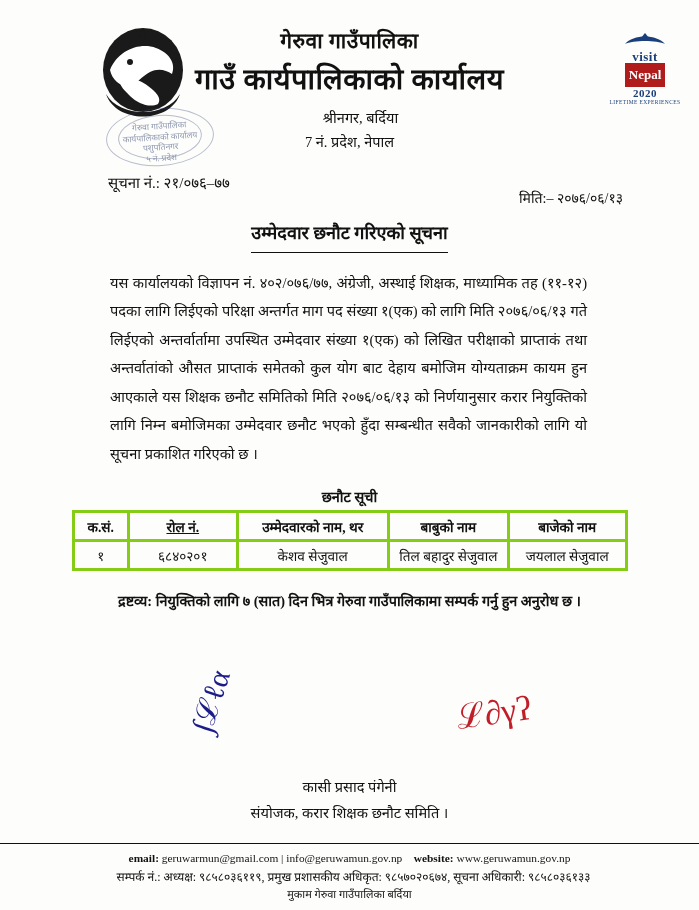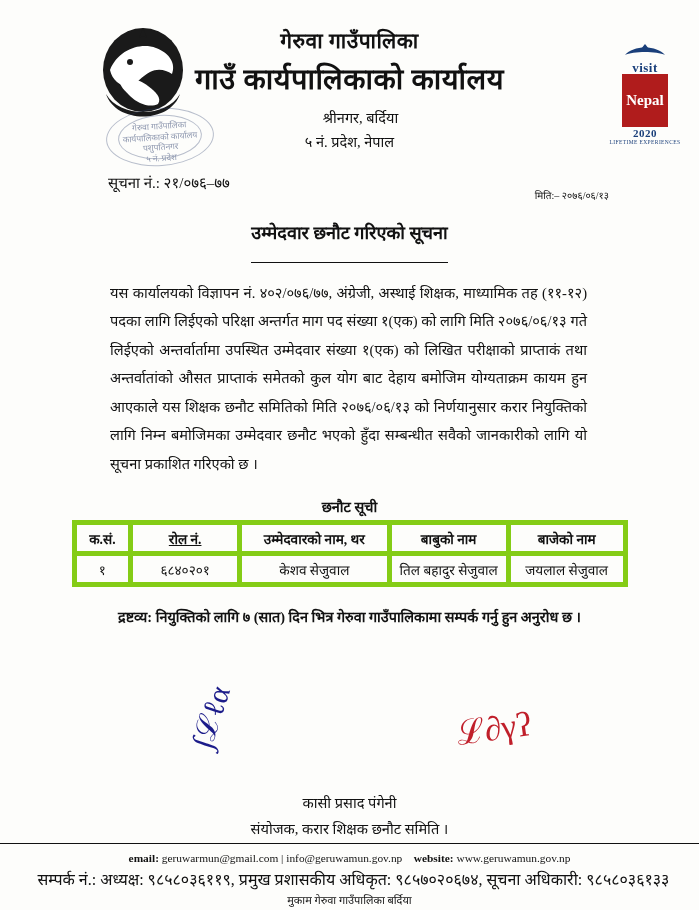--- a/index.html
+++ b/index.html
@@ -85,37 +85,37 @@
     margin-top: 10px;
     padding-left: 22px;
   }
   .org-line4 {
     font-size: 14.5px;
     margin-top: 4px;
   }
   .visit-nepal {
     position: absolute;
     right: 18px;
-    top: 43px;
+    top: 32px;
     width: 72px;
     text-align: center;
     color: #1a3f7a;
   }
   .vn-title {
     font-size: 13px;
     font-weight: bold;
     letter-spacing: 0.5px;
   }
   .vn-nepal {
-    font-size: 15px;
+    font-size: 13px;
     font-weight: bold;
     background: #b01c1c;
     color: #fff;
     display: inline-block;
-    padding: 18px 4px;
+    padding: 4px 4px;
     margin-top: -2px;
   }
   .vn-year {
     font-size: 11px;
     font-weight: bold;
     letter-spacing: 0.5px;
   }
   .vn-sub {
     font-size: 5.5px;
     letter-spacing: 0.4px;
@@ -128,37 +128,37 @@
     margin-top: 12px;
   }
   .ref-left {
     position: absolute;
     left: 108px;
     top: 0;
     font-size: 15px;
   }
   .ref-right {
     position: absolute;
-    right: 90px;
+    right: 76px;
     top: 16px;
-    font-size: 10px;
+    font-size: 14px;
   }
 
   
   .doc-title {
     text-align: center;
     font-size: 18px;
     font-weight: bold;
     margin-top: 18px;
     position: relative;
   }
   .doc-title .underline {
     display: inline-block;
     border-bottom: 1.4px solid #111;
-    padding-bottom: 18px;
+    padding-bottom: 8px;
   }
 
   
   .body-text {
     margin: 16px 112px 0 110px;
     font-size: 14.6px;
     line-height: 1.95;
     text-align: justify;
   }
 
@@ -169,21 +169,21 @@
     font-weight: bold;
     margin-top: 18px;
   }
   table.sel {
     border-collapse: collapse;
     margin: 4px auto 0 auto;
     width: 556px;
     font-size: 13.6px;
   }
   table.sel th, table.sel td {
-    border: 5px solid #84cc16;
+    border: 3px solid #84cc16;
     padding: 3px 6px;
     text-align: center;
     height: 20px;
   }
   table.sel th { font-weight: bold; }
   .col-sn { width: 46px; }
   .col-roll { width: 112px; text-decoration: underline; }
   .col-name { width: 168px; }
   .col-father { width: 132px; }
   .col-gf { width: 128px; }
@@ -239,21 +239,21 @@
     bottom: 0;
     height: 60px;
     border-top: 1.5px solid #111;
     text-align: center;
     padding-top: 6px;
     font-size: 11.4px;
     line-height: 1.55;
   }
   .footer .email-line { }
   .footer .email-line b { font-weight: bold; }
-  .footer .phone-line { font-size: 16px; padding-left: 8px; }
+  .footer .phone-line { font-size: 12px; padding-left: 8px; }
   .footer .bottom-clip { font-size: 11px; }
 </style>
 </head>
 <body>
 
 <div class="page">
 
   <div class="header">
 
     <div class="emblem">
@@ -272,21 +272,21 @@
       <div class="stamp-ellipse inner"></div>
       <div class="stamp-lines">
         गेरुवा गाउँपालिका<br>कार्यपालिकाको कार्यालय<br>पशुपतिनगर<br>५ नं. प्रदेश
       </div>
     </div>
 
     <div class="header-text">
       <div class="org-line1">गेरुवा गाउँपालिका</div>
       <div class="org-line2">गाउँ कार्यपालिकाको कार्यालय</div>
       <div class="org-line3">श्रीनगर, बर्दिया</div>
-      <div class="org-line4">५ नं. प्रदेश, नेपाल</div>
+      <div class="org-line4">7 नं. प्रदेश, नेपाल</div>
     </div>
 
     <div class="visit-nepal">
       <svg width="44" height="16" viewBox="0 0 44 16" style="display:block;margin:0 auto 1px auto;">
         <path d="M2 12 C10 2, 34 2, 42 12 C34 8, 10 8, 2 12 Z" fill="#1a3f7a"></path>
         <path d="M18 6 L22 1 L26 6 Z" fill="#1a3f7a"></path>
       </svg>
       <div class="vn-title">visit</div>
       <div class="vn-nepal">Nepal</div>
       <div class="vn-year">2020</div>

